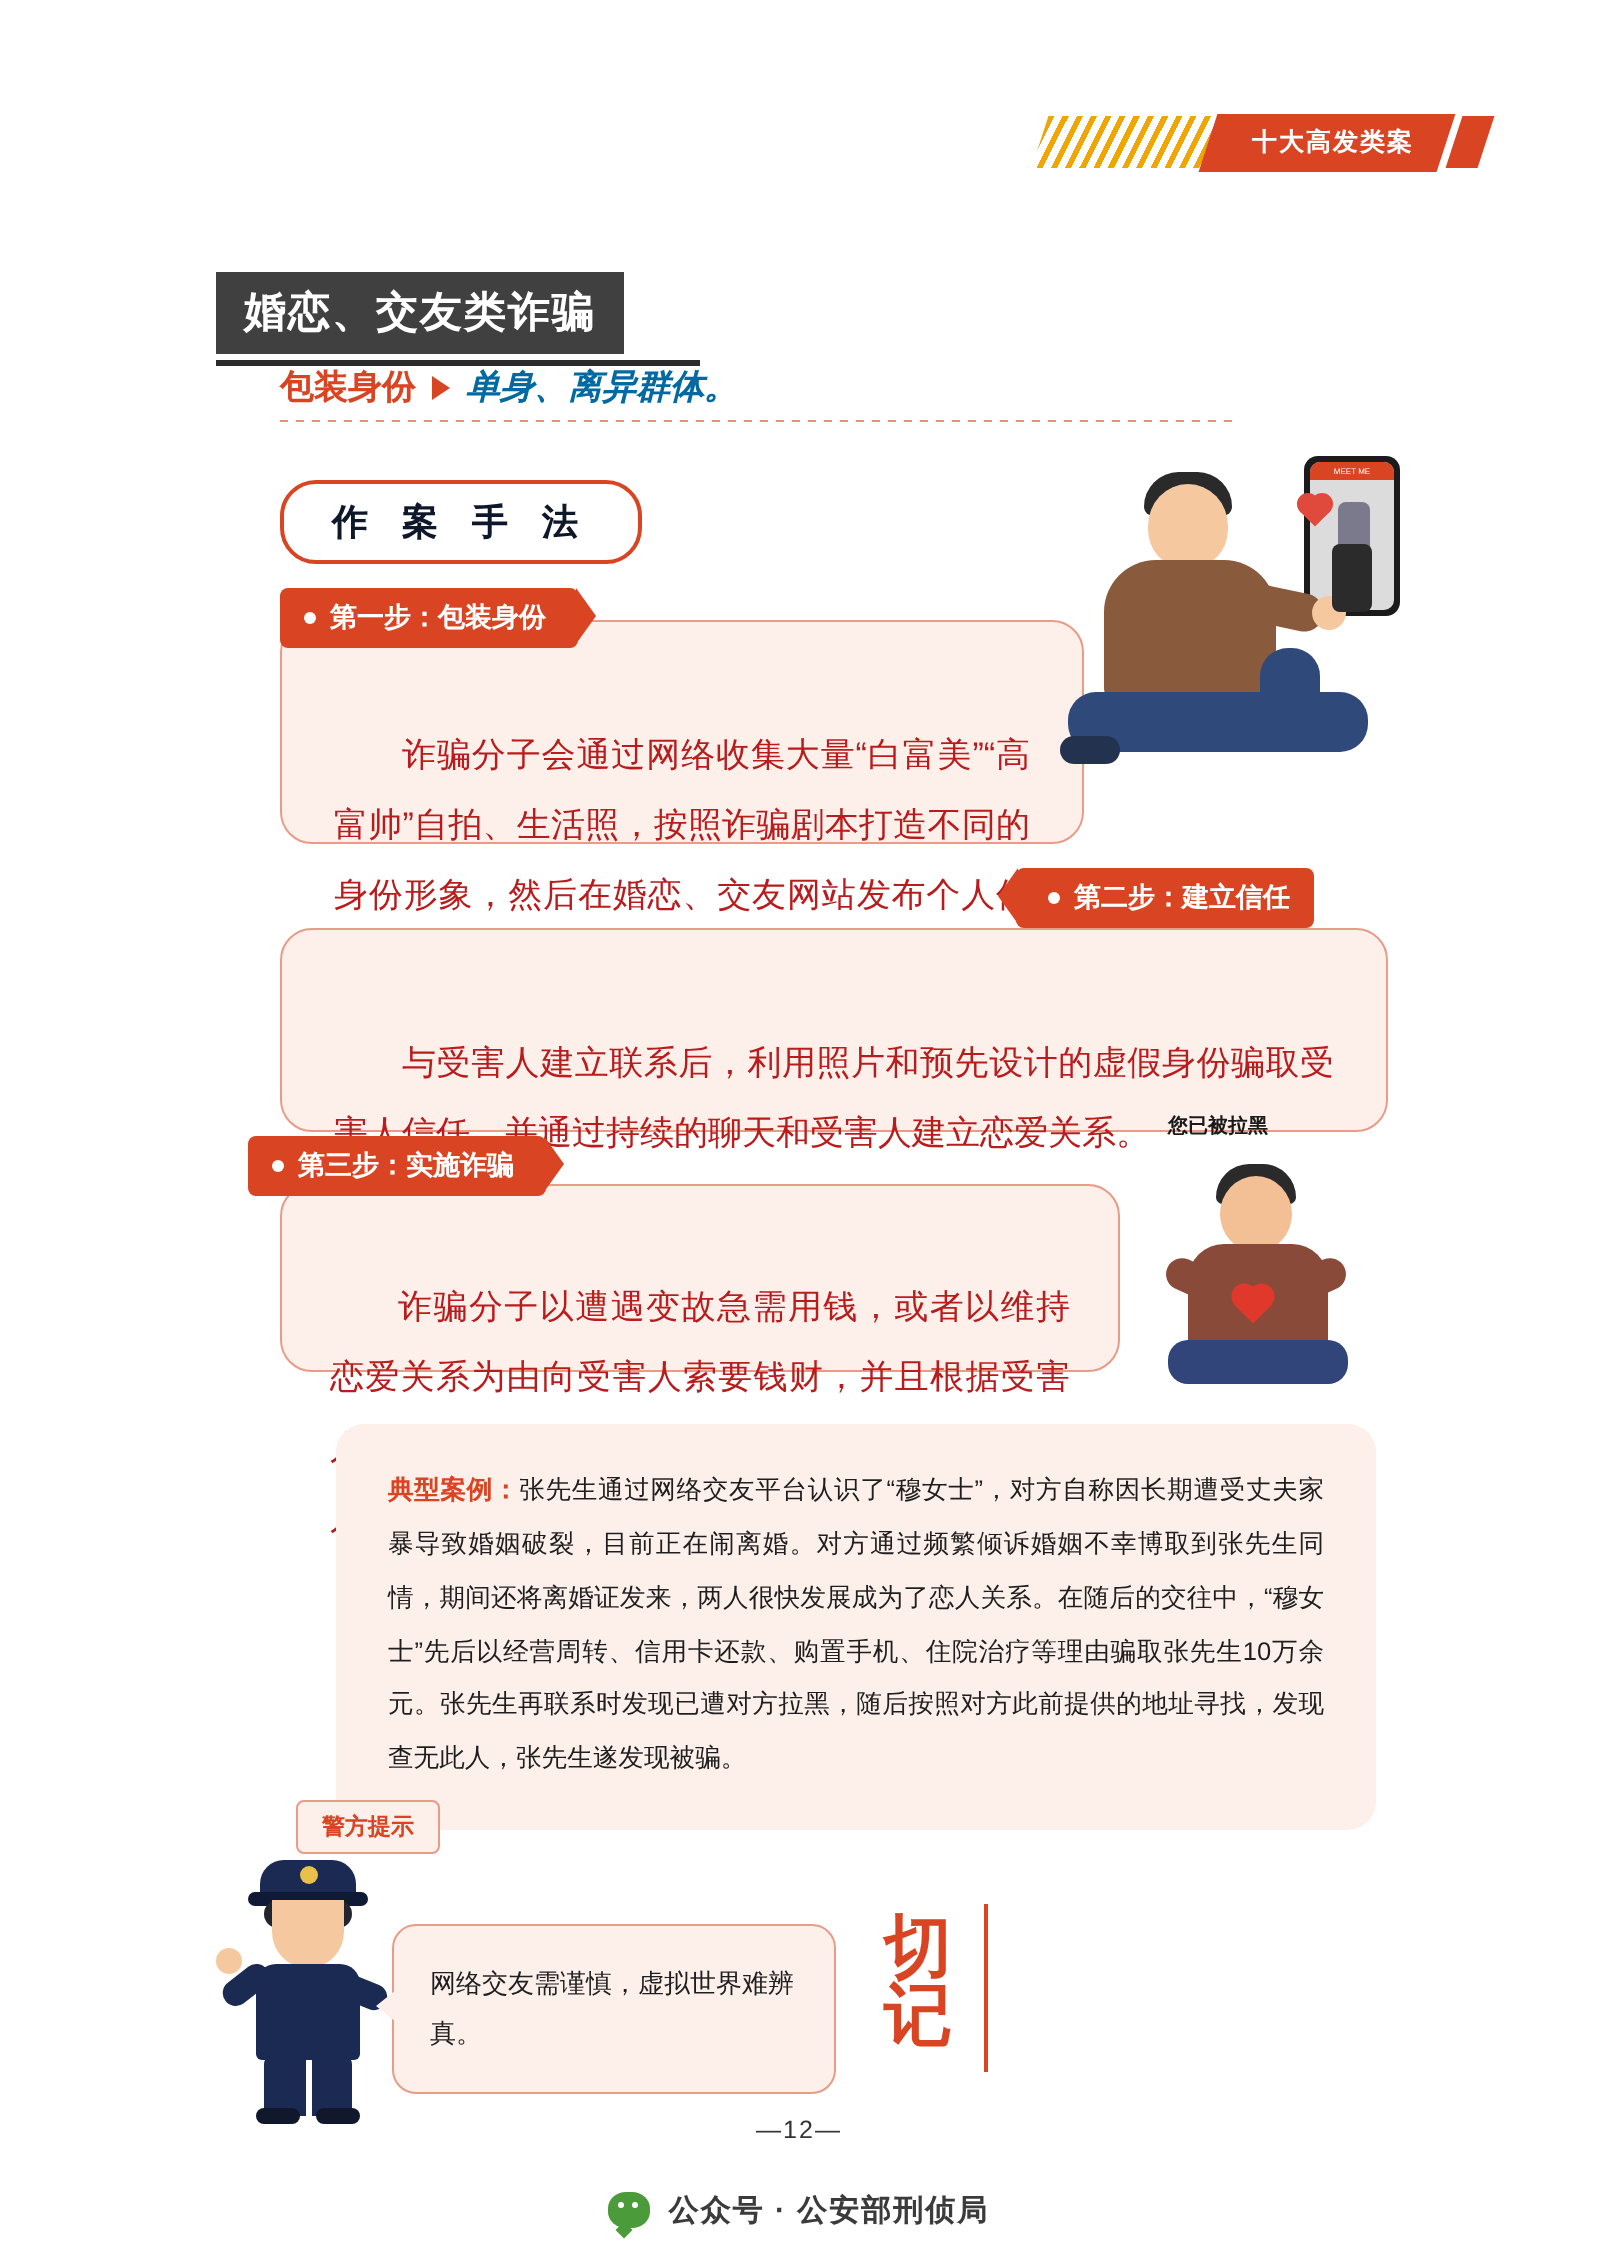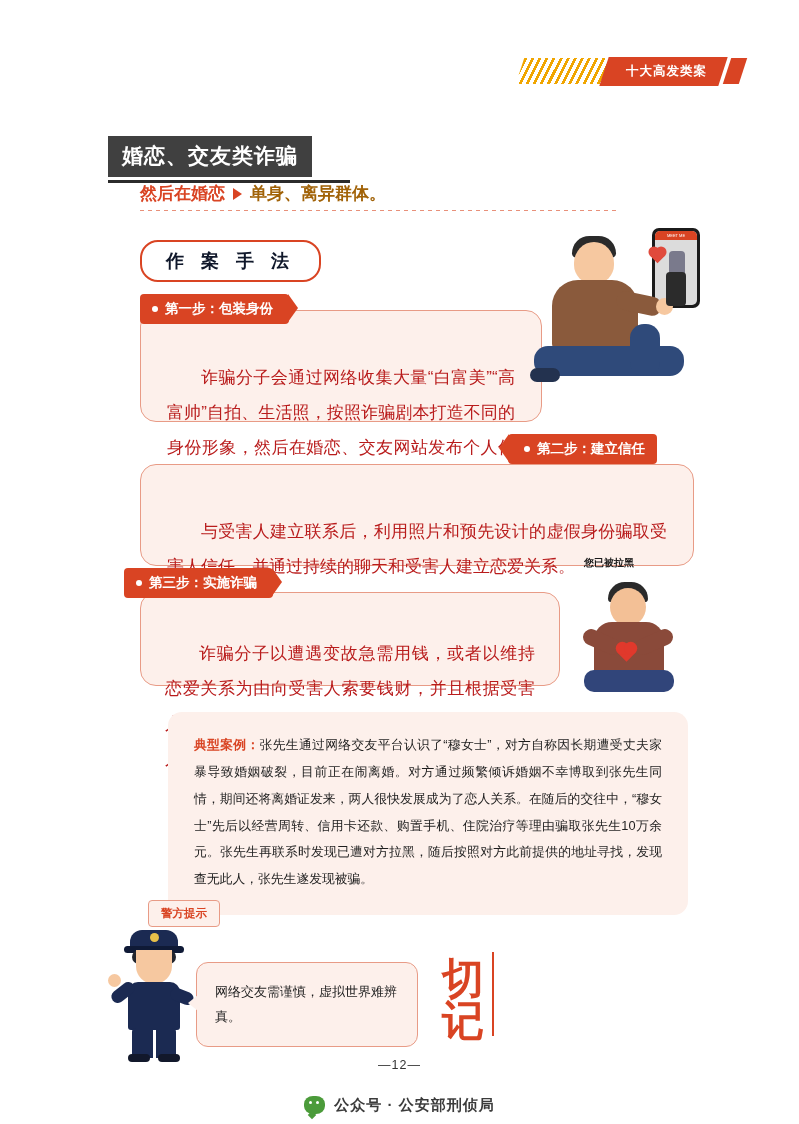--- a/index.html
+++ b/index.html
@@ -55,21 +55,21 @@
   .subline{
     position:absolute;left:140px;top:182px;
     display:flex;align-items:center;font-size:17px;font-weight:bold;
   }
   .subline .k{color:#d94423;}
   .subline .tri{
     width:0;height:0;border-left:9px solid #d94423;
     border-top:6px solid transparent;border-bottom:6px solid transparent;
     margin:0 8px;
   }
-  .subline .v{color:#a16207;}
+  .subline .v{color:#0369a1;font-style:italic;}
   .dotline{
     position:absolute;left:140px;top:210px;width:480px;height:1px;
     background:repeating-linear-gradient(to right,#e8907a 0 4px,transparent 4px 8px);
   }
 
   
   .method-badge{
     position:absolute;left:140px;top:240px;
     border:2px solid #d94423;border-radius:18px;
     padding:7px 24px;background:#fff;
@@ -191,22 +191,22 @@
     font-size:13px;line-height:1.95;color:#1e1e1e;
   }
   .bubble:after{
     content:"";position:absolute;left:-9px;top:32px;
     width:0;height:0;border-right:10px solid #fdf0eb;
     border-top:8px solid transparent;border-bottom:8px solid transparent;
   }
   .qiji{
     position:absolute;left:442px;top:958px;
     font-family:"Liberation Serif","DejaVu Serif",serif;
-    font-size:42px;font-weight:bold;color:#d94423;
-    line-height:1.0;width:40px;text-align:center;letter-spacing:0;
+    font-size:34px;font-weight:bold;color:#d94423;
+    line-height:1.0;width:40px;text-align:left;letter-spacing:0;
   }
   .vdiv{position:absolute;left:492px;top:952px;width:1.5px;height:84px;background:#d94423;}
   .right-note{
     position:absolute;left:516px;top:976px;width:200px;
     font-size:13px;line-height:1.95;color:#1e1e1e;
   }
 
   
   .pagenum{
     position:absolute;left:0;right:0;top:1058px;text-align:center;
@@ -237,21 +237,21 @@
     </div>
     <div class="banner-tail"></div>
   </div>
 
   <div class="title-wrap">
     <div class="main-title">婚恋、交友类诈骗</div>
     <div class="title-underline"></div>
   </div>
 
   <div class="subline">
-    <span class="k">然后在婚恋</span>
+    <span class="k">包装身份</span>
     <span class="tri"></span>
     <span class="v">单身、离异群体。</span>
   </div>
   <div class="dotline"></div>
 
   <div class="method-badge">
     <span>作 案 手 法</span>
   </div>
 
   <div class="step-box" style="left:140px;top:310px;width:400px;height:110px;">

